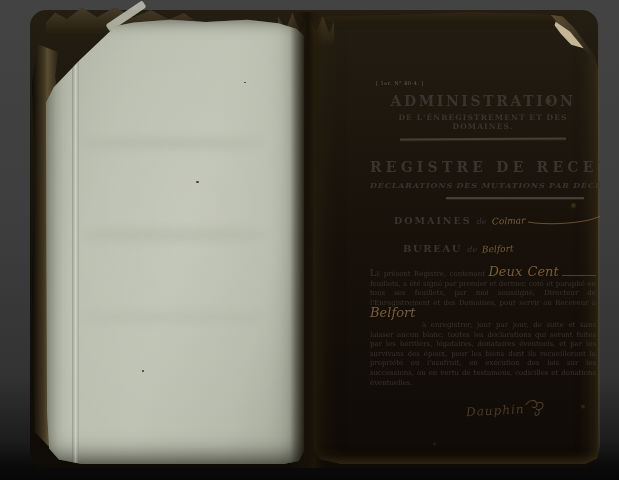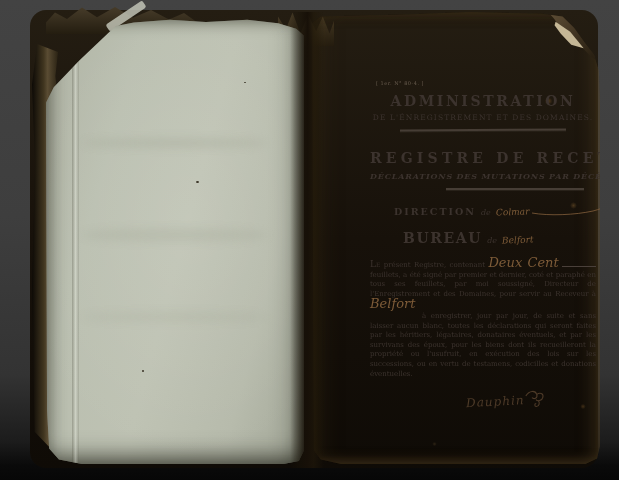--- a/index.html
+++ b/index.html
@@ -70,31 +70,31 @@
     clip-path:polygon(28% 0,100% 0,100% 62%,88% 55%,74% 42%,58% 34%,46% 20%,36% 8%);}
   .torn-corner-flap{position:absolute;right:8px;top:6px;width:52px;height:46px;background:#c5b796;
     clip-path:polygon(30% 8%,58% 30%,84% 66%,60% 58%,40% 34%,28% 16%);
     box-shadow:inset 0 0 4px rgba(70,55,30,.6);}
   .stain{position:absolute;border-radius:50%;}
 
   
   .content{position:absolute;left:58px;top:66px;width:226px;color:var(--print-ink);text-align:center;}
   .form-number{text-align:left;font-size:5px;letter-spacing:.5px;color:#6a5e50;margin:2px 0 0 6px;}
   .admin-title{font-size:14px;font-weight:bold;letter-spacing:2.6px;margin-top:7px;}
-  .admin-subtitle{font-size:7.5px;font-weight:normal;letter-spacing:1.1px;margin-top:4px;}
+  .admin-subtitle{font-size:7.5px;font-weight:bold;letter-spacing:1.1px;margin-top:4px;}
   .rule{height:2px;background:#463d35;margin:7px auto 0;box-shadow:0 1px 0 rgba(70,61,53,.35);}
   .rule1{width:166px;transform:rotate(-.4deg);}
   .rule2{width:138px;margin-left:76px;}
   .register-title{font-size:14px;font-weight:bold;letter-spacing:4.2px;margin-top:19px;white-space:nowrap;}
   .register-subtitle{font-size:8px;font-style:italic;font-weight:bold;letter-spacing:.8px;margin-top:5px;white-space:nowrap;}
   .field-line{text-align:left;margin-top:9px;white-space:nowrap;}
   .direction-line{margin-left:24px;margin-top:10px;}
   .bureau-line{margin-left:33px;margin-top:9px;}
   .print-label{font-size:9.5px;font-weight:bold;letter-spacing:2px;}
-  .bureau-line .print-label{font-size:14px;letter-spacing:1.6px;}
+  .bureau-line .print-label{font-size:10px;letter-spacing:1.6px;}
   .print-de{font-size:8px;font-style:italic;text-align:right;}
   .hw{font-style:italic;color:var(--handwriting-ink);}
   .hw-field{font-size:9px;display:inline-block;transform:rotate(-2deg);}
   .flourish-svg{vertical-align:middle;margin-left:2px;}
   .body-par{font-size:7px;line-height:9.6px;text-align:justify;margin-top:11px;}
   .body-par.cont{margin-top:0;text-indent:52px;}
   .body-par.p2{margin-top:1px;text-indent:9px;}
   .lead-cap{font-size:9px;font-variant:small-caps;}
   .hw-inline{font-size:13px;}
   .blank{display:inline-block;height:6px;border-bottom:1px solid #4a403a;vertical-align:baseline;}
@@ -140,21 +140,21 @@
 
       <div class="admin-title">ADMINISTRATION</div>
       <div class="admin-subtitle">DE L'ÉNREGISTREMENT ET DES DOMAINES.</div>
       <div class="rule rule1"></div>
 
       <div class="register-title">REGISTRE DE RECETTE.</div>
       <div class="register-subtitle">DÉCLARATIONS DES MUTATIONS PAR DÉCÈS.</div>
       <div class="rule rule2"></div>
 
       <div class="field-line direction-line">
-        <span class="print-label">DIRECTION</span>
+        <span class="print-label">DOMAINES</span>
         <span class="print-de">de</span>
         <span class="hw hw-field">Colmar</span><svg class="flourish-svg" width="86" height="16" viewBox="0 0 86 16">
             <path d="M1,10 C18,13 44,12 62,8 C74,5 80,0 83,2 C85,4 80,7 76,6" fill="none" stroke="#7d5b38" stroke-width="1" opacity=".85"></path>
           </svg>
       </div>
 
       <div class="field-line bureau-line">
         <span class="print-label">BUREAU</span>
         <span class="print-de">de</span>
         <span class="hw hw-field">Belfort</span>

